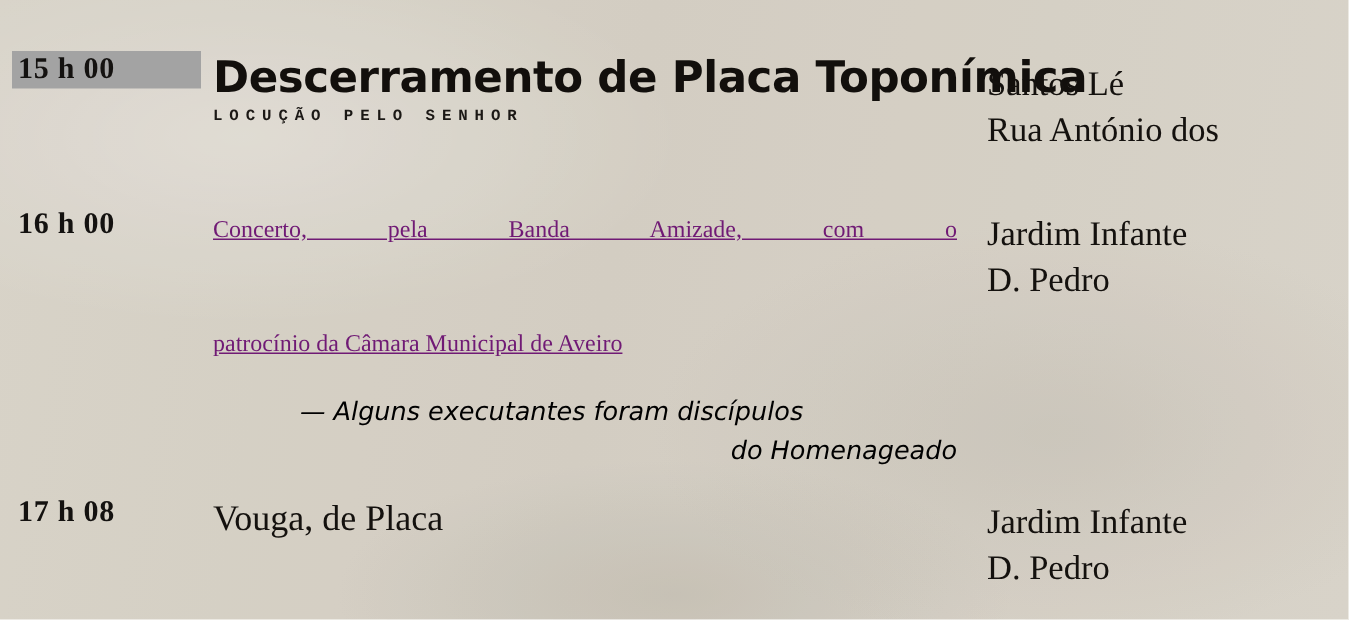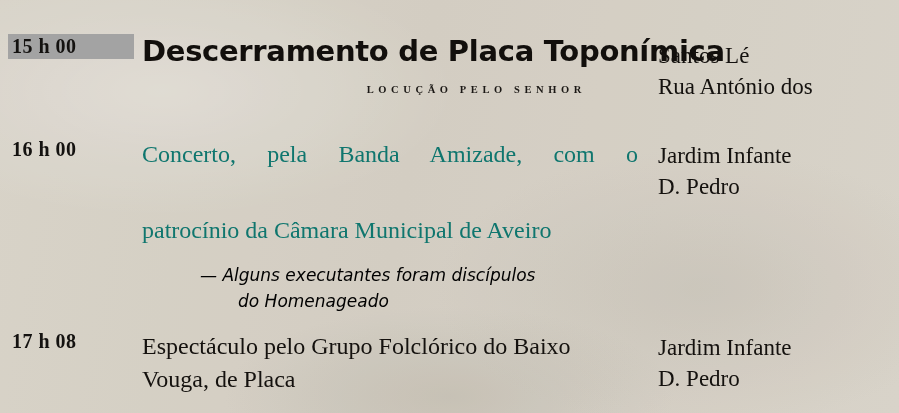--- a/index.html
+++ b/index.html
@@ -77,44 +77,45 @@
   .headline {
     font-family: "DejaVu Sans", sans-serif;
     font-weight: 700;
     font-size: 29px;
     letter-spacing: -0.3px;
     line-height: 34px;
     color: #120f0c;
     white-space: nowrap;
   }
   .sub-locucao {
-    margin-top: 16px;
-    font-family: Liberation Serif, serif;
+    margin-top: 4px;
+    font-family: Liberation Mono, monospace;
     font-weight: 700;
     font-size: 10.5px;
     letter-spacing: 4.6px;
     color: #1b1815;
-    text-align: right;
+    text-align: left;
   }
   .sub-locucao .line2 {
     display: block;
     margin-top: 3px;
     padding-left: 42px;
   }
   .sub-locucao .line1 {
     display: block;
     padding-right: 52px;
   }
 
   
   .desc-main {
     font-family: "Liberation Serif", serif;
-    font-size: 24px;
+    font-size: 16px;
     line-height: 32px;
-    color: #0f766e;
+    color: #701a75;
+    text-decoration: underline;
   }
   .desc-main .justified {
     display: block;
     text-align: justify;
     text-align-last: justify;
     white-space: nowrap;
   }
   .desc-main .l2 {
     display: block;
     white-space: nowrap;
@@ -127,21 +128,22 @@
     font-style: italic;
     font-size: 17px;
     line-height: 26px;
     color: #000000;
   }
   .note .n-line {
     display: block;
     white-space: nowrap;
   }
   .note .n-line.second {
-    margin-left: 38px;
+    margin-left: 22px;
+    text-align: right;
   }
 
   
   .desc-plain {
     font-family: "Liberation Serif", serif;
     font-size: 24px;
     line-height: 33px;
     color: #14110e;
   }
   .desc-plain span {
@@ -190,21 +192,20 @@
       <span class="place-line">Jardim Infante</span>
       <span class="place-line">D. Pedro</span>
     </div>
   </div>
 
   <div class="row" style="top: 330px;">
     <div class="col-time">17 h 08</div>
 
     <div class="col-desc">
       <div class="desc-plain">
-        <span>Espectáculo pelo Grupo Folclórico do Baixo</span>
         <span>Vouga, de Placa</span>
       </div>
     </div>
 
     <div class="col-place" style="top: 2px;">
       <span class="place-line">Jardim Infante</span>
       <span class="place-line">D. Pedro</span>
     </div>
   </div>
 

